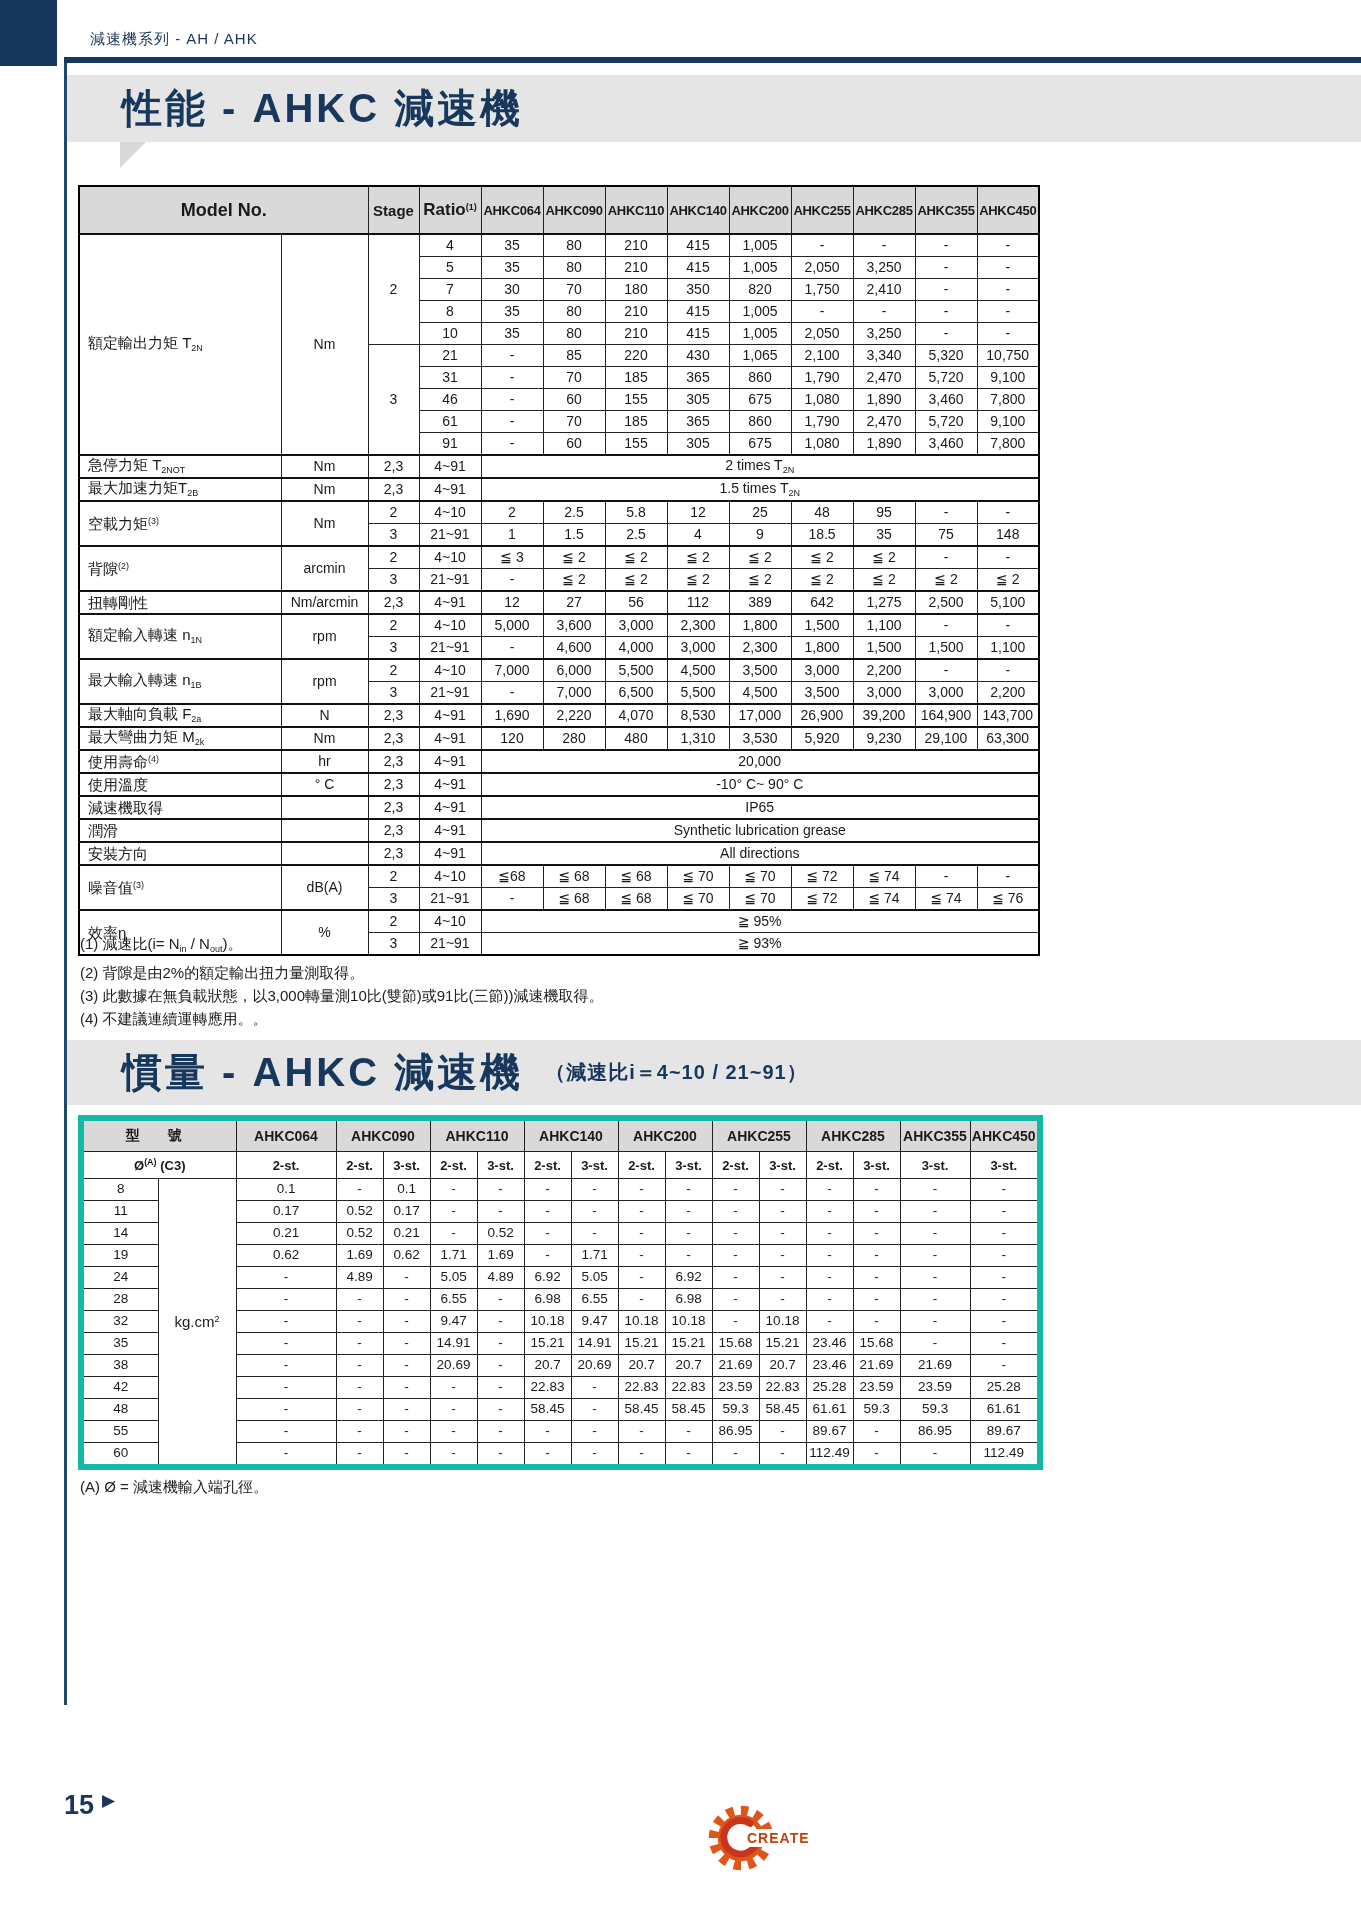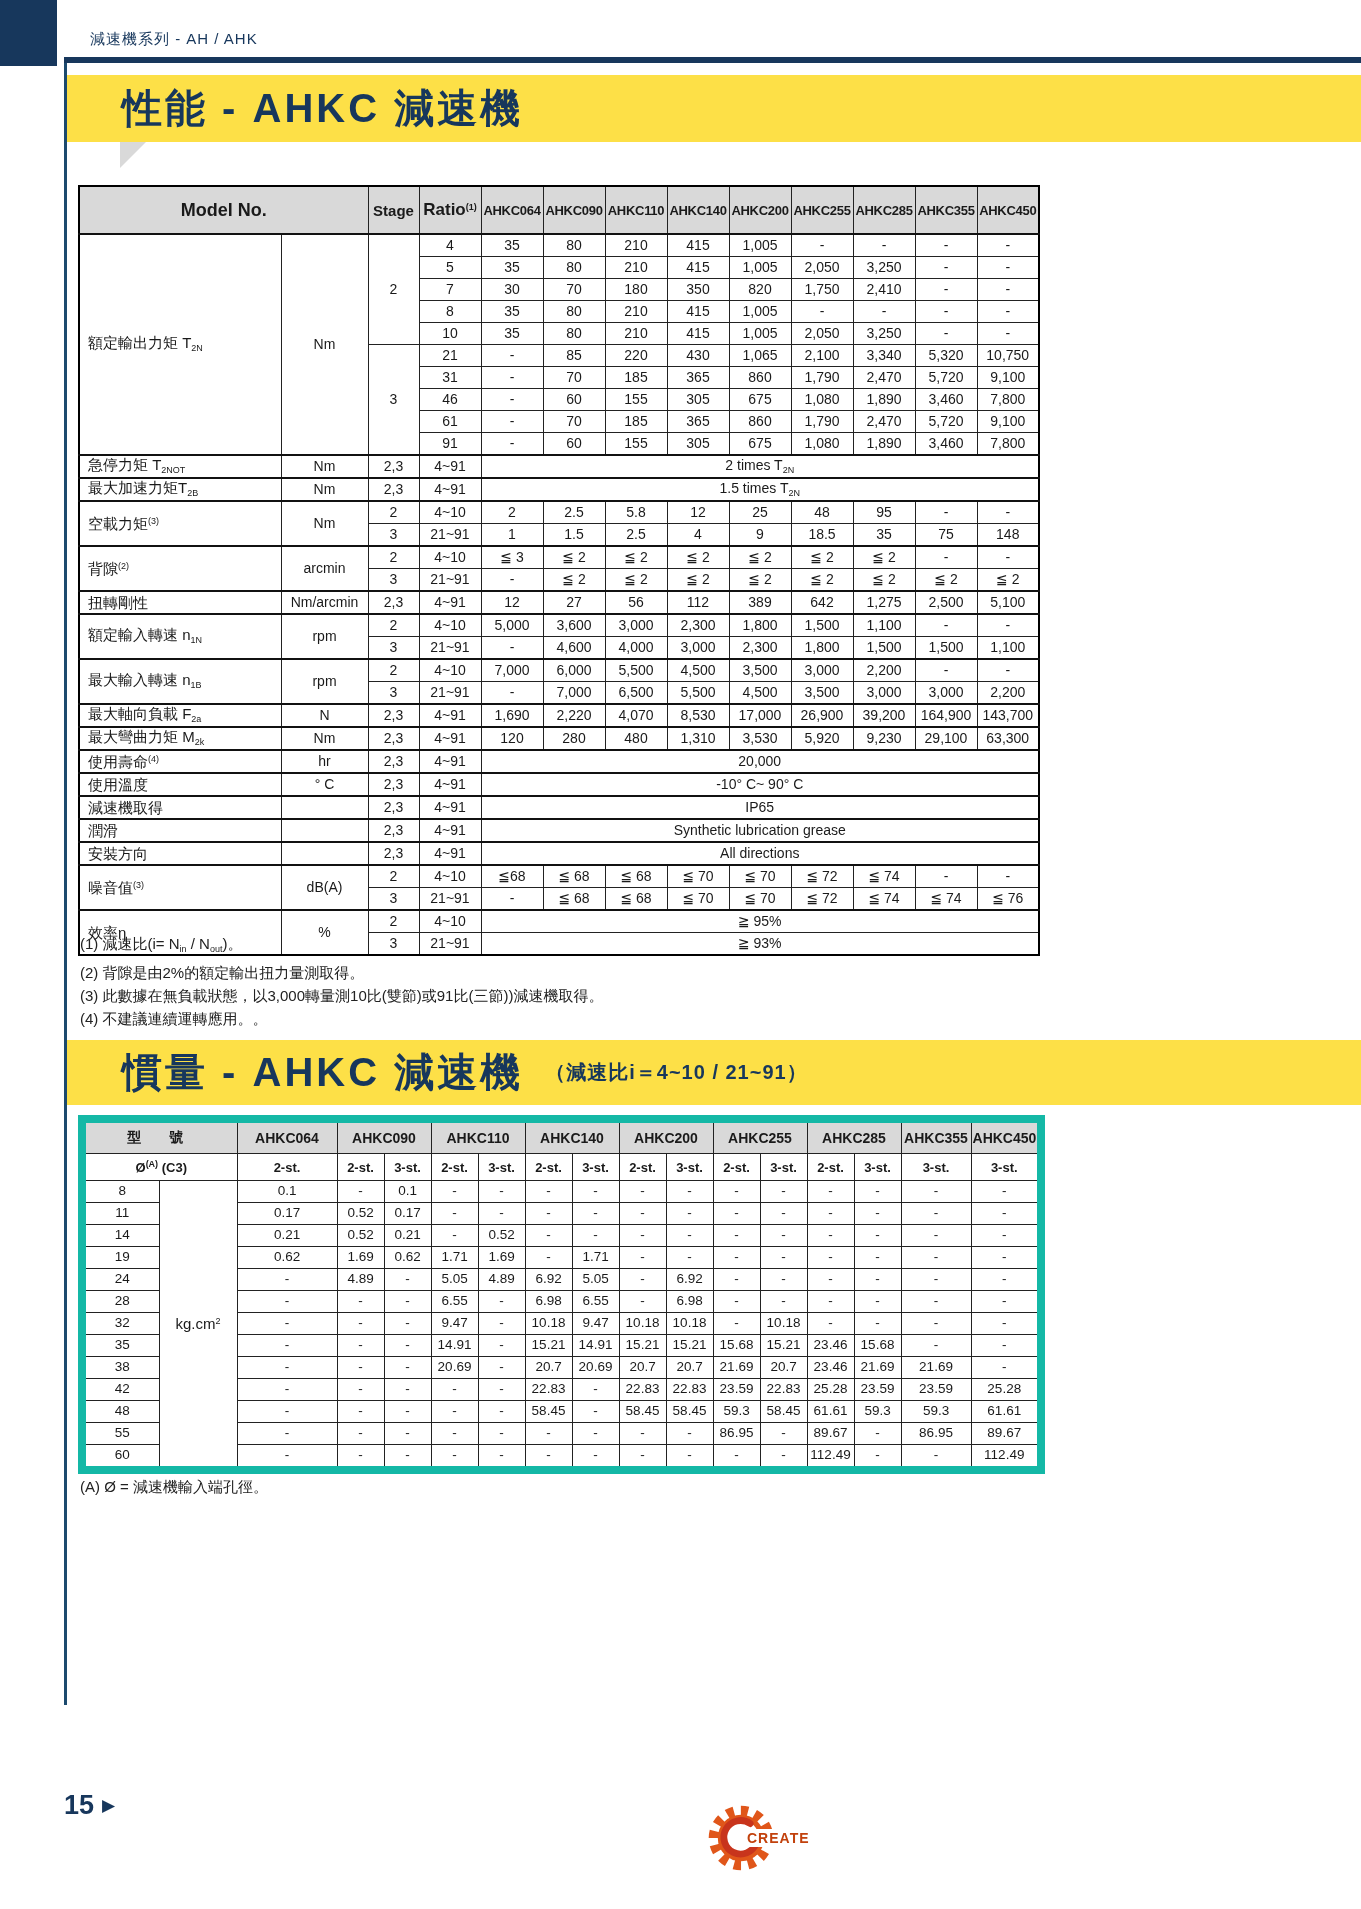--- a/index.html
+++ b/index.html
@@ -12,21 +12,21 @@
   sub{font-size:9px;vertical-align:-3px;}
   sup{font-size:9px;vertical-align:5px;}
 
   
   .corner-block{left:0;top:0;width:57px;height:66px;background:#17375c;}
   .breadcrumb{left:90px;top:30px;font-size:15px;color:#17375c;letter-spacing:1px;}
   .top-rule{left:64px;top:57px;width:1297px;height:6px;background:#17375c;}
   .left-rule{left:64px;top:63px;width:3px;height:1642px;background:#1c4a6e;}
 
   
-  .band{position:absolute;left:67px;width:1294px;background:#fde047;display:flex;align-items:center;}
+  .band{position:absolute;left:67px;width:1294px;background:#e5e5e5;display:flex;align-items:center;}
   .band1{top:75px;height:67px;}
   .band2{top:1040px;height:65px;}
   .band .ttl{margin:0 0 0 55px;font-size:40px;color:#17375c;letter-spacing:3px;font-weight:bold;}
   .band .note{margin-left:22px;font-size:20px;font-weight:bold;color:#17375c;letter-spacing:1px;}
   .notch{left:120px;top:142px;width:0;height:0;border-top:26px solid #d9d9d9;border-right:26px solid transparent;}
 
   
   .perf-wrap{left:78px;top:185px;}
   table.perf{border-collapse:collapse;table-layout:fixed;width:960px;border:2px solid #000;background:#fff;}
   .perf th,.perf td{border:1px solid #222;text-align:center;padding:0 2px;font-size:14px;overflow:hidden;}
@@ -39,32 +39,32 @@
   .perf td.lbl{text-align:left;padding-left:8px;font-size:15px;}
   .perf td.unit{font-size:14px;}
   .perf tr.sec td{border-top:2px solid #111;}
 
   
   .footnotes{left:80px;top:932px;font-size:15px;line-height:23px;color:#222;}
   .fn{white-space:nowrap;}
 
   
   .inr-wrap{left:78px;top:1115px;}
-  table.inr{border-collapse:collapse;table-layout:fixed;width:959px;border:8px solid #14b8a6;background:#fff;}
+  table.inr{border-collapse:collapse;table-layout:fixed;width:959px;border:6px solid #14b8a6;background:#fff;}
   .inr th,.inr td{border:1px solid #222;text-align:center;padding:0 1px;font-size:13.5px;overflow:hidden;}
   .inr thead tr.r1 th{background:#d9d9d9;height:30px;font-size:14px;font-weight:bold;}
   .inr thead tr.r2 th{background:#fff;height:26px;font-size:13px;font-weight:bold;}
   .inr th.corner{font-size:16px;letter-spacing:12px;}
   .inr th.bore{font-size:13px;letter-spacing:0;}
   .inr tbody td{height:21px;line-height:1.05;}
   .inr td.unitcell{font-size:15px;}
   .inertia-fn{left:80px;top:1478px;font-size:15px;color:#222;}
 
   
-  .pagenum{left:64px;top:1790px;font-size:27px;font-weight:bold;color:#17375c;display:flex;align-items:center;}
+  .pagenum{left:64px;top:1790px;font-size:27px;font-weight:bold;color:#17375c;display:flex;}
   .pagenum .arrow{font-size:17px;margin-left:8px;color:#17375c;}
   .logo{left:703px;top:1800px;display:flex;align-items:center;}
   .gear{width:76px;height:76px;flex:0 0 auto;}
   .create-label{position:relative;margin-left:-34px;background:#ffffff;font-weight:bold;font-size:14px;color:#c2410c;padding:1px 2px;letter-spacing:1px;}
   .company{margin-left:12px;font-size:31px;font-weight:bold;color:#141c38;letter-spacing:1px;}
 </style>
 </head>
 <body>
 
 <div class="abs corner-block"></div>

